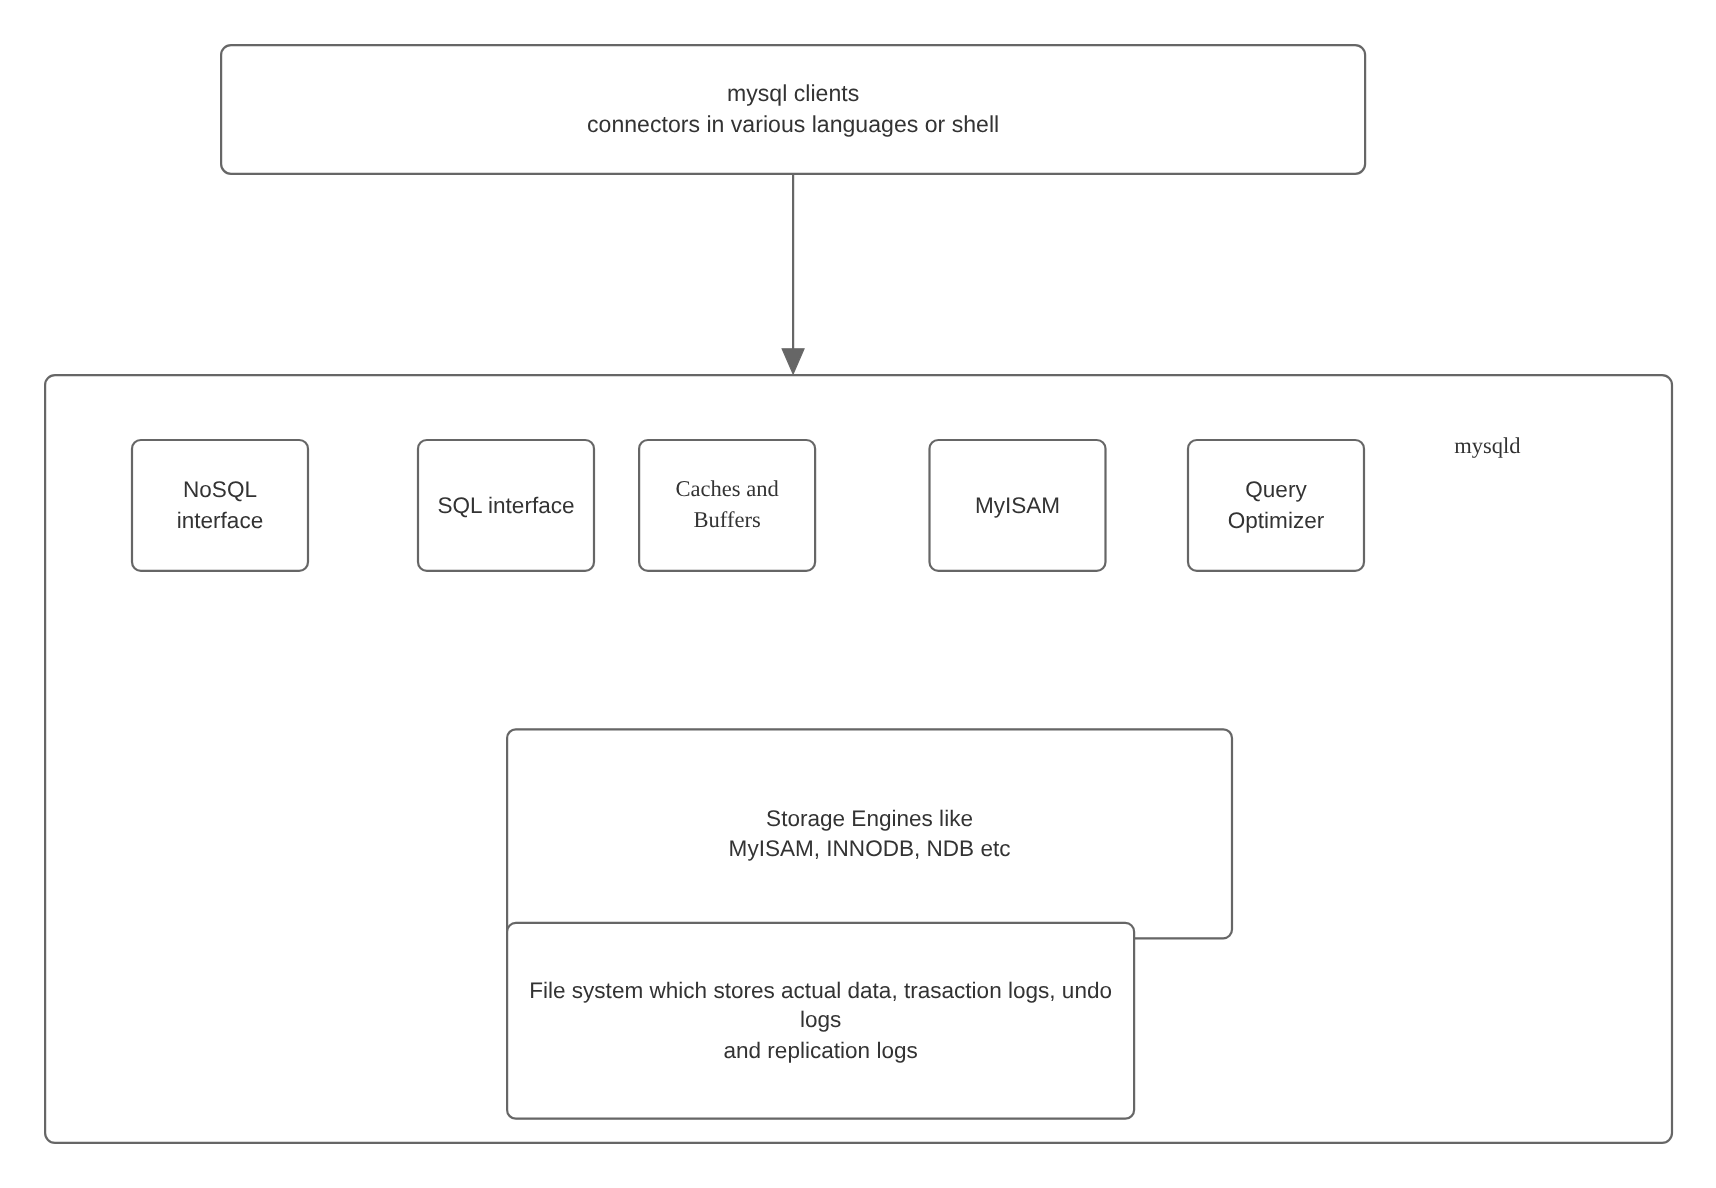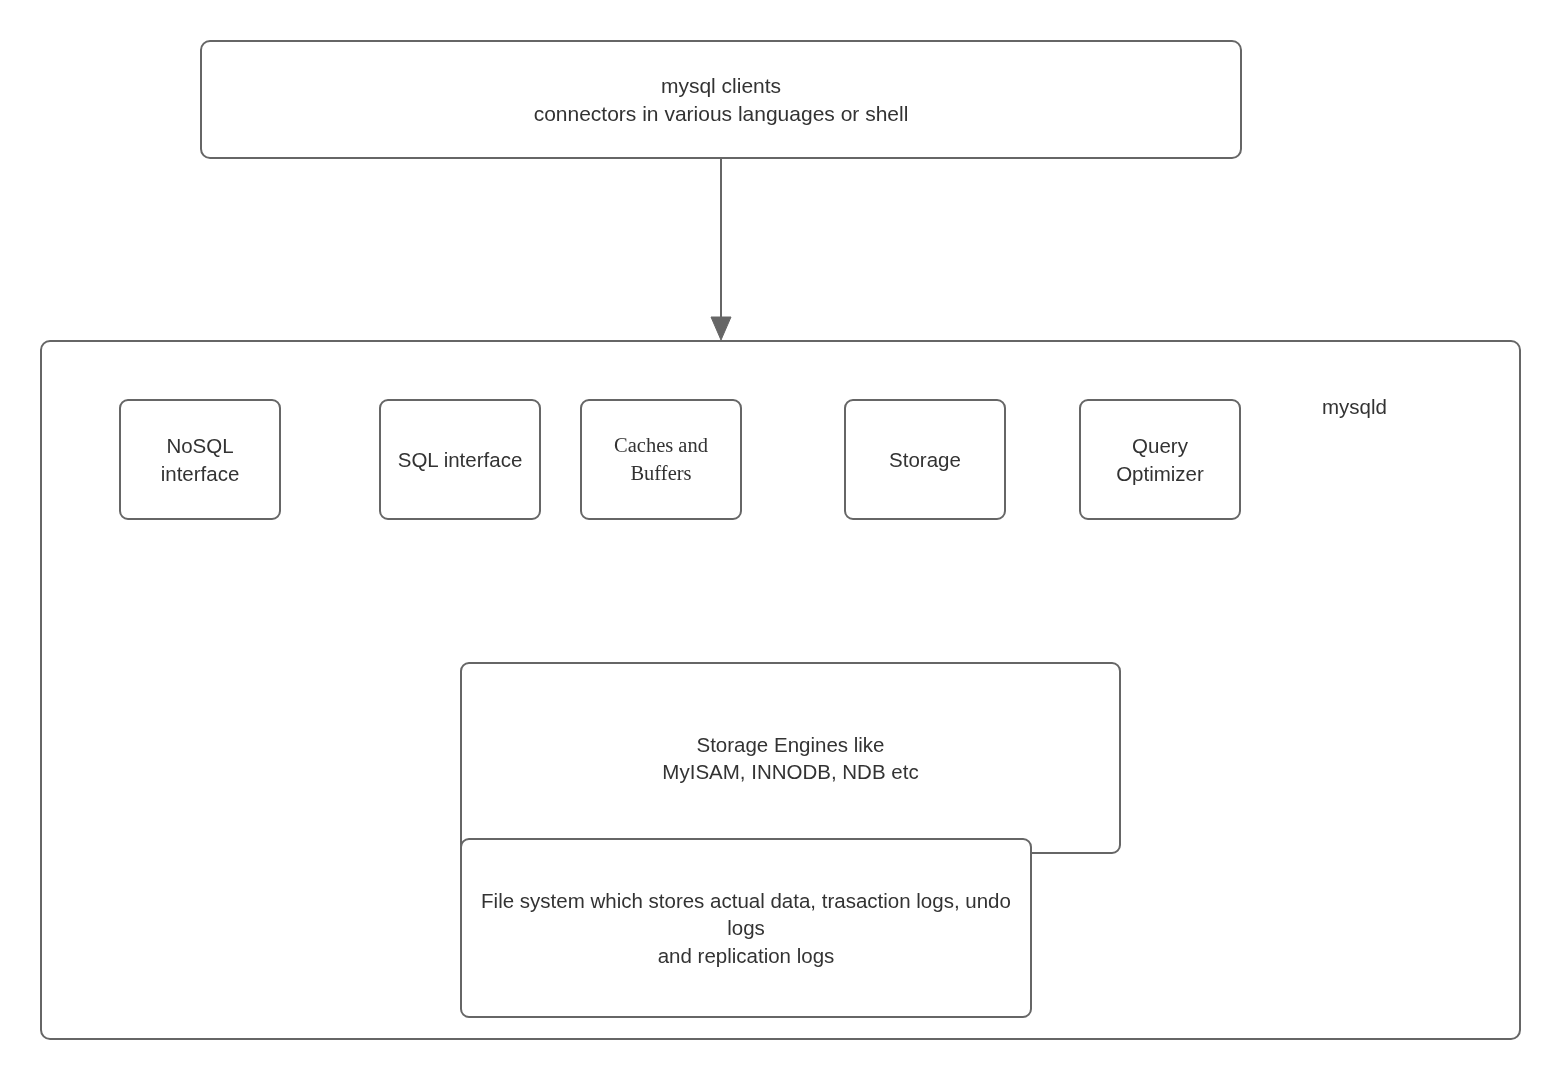--- a/index.html
+++ b/index.html
@@ -60,20 +60,21 @@
   }
 
   
   #mysqld-caption {
     position: absolute;
     left: 1322px;
     top: 395px;
     font-size: 20.5px;
     color: #333333;
     white-space: nowrap;
+    font-family: Liberation Serif, serif;
   }
 
   
   .component {
     top: 399px;
     height: 121px;
     width: 162px;
   }
   .component .label { font-size: 20.5px; }
   #node-nosql     { left: 119px; }
@@ -138,21 +139,21 @@
     <span class="label">NoSQL
 interface</span>
   </div>
 
   <div class="node component" id="node-caches">
     <span class="label">Caches and
 Buffers</span>
   </div>
 
   <div class="node component" id="node-parser">
-    <span class="label">Storage</span>
+    <span class="label">MyISAM</span>
   </div>
 
   <div class="node component" id="node-optimizer">
     <span class="label">Query
 Optimizer</span>
   </div>
 
   <div class="node" id="node-storage">
     <span class="label">Storage Engines like
 MyISAM, INNODB, NDB etc</span>

